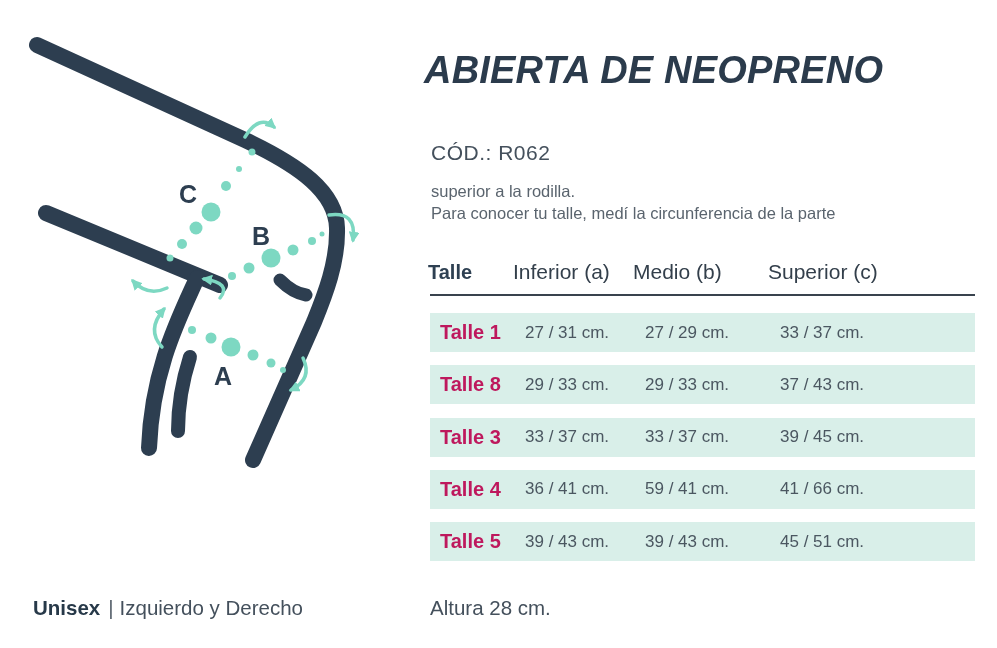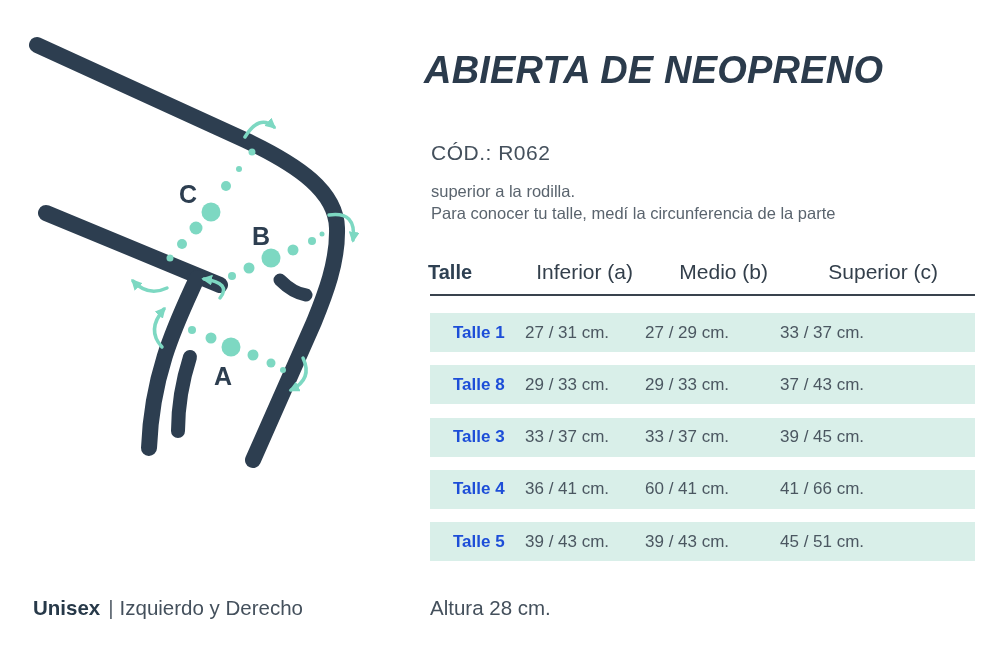--- a/index.html
+++ b/index.html
@@ -26,29 +26,29 @@
     font-size:16.5px; line-height:22px; color:#5a646e;
   }
   .desc span { display:block; }
 
   
   .thead {
     position:absolute; left:418px; top:252px; width:545px; height:34px;
     display:grid; grid-template-columns:95px 120px 135px 195px; align-items:end;
   }
   .thead .h0 { font-weight:bold; font-size:20px; color:#2e4052; padding-left:10px; padding-bottom:2px; }
-  .thead .h  { font-size:21px; color:#333f4b; text-align:right; padding-bottom:2px; }
+  .thead .h  { font-size:21px; color:#333f4b; text-align:left; padding-bottom:2px; }
   .thead .h3 { padding-right:25px; }
   .rule { position:absolute; left:430px; top:294px; width:545px; height:2px; background:#39434e; }
   .rows { position:absolute; left:430px; top:313px; width:545px; }
   .trow {
     height:39px; margin-bottom:13.3px; background:#d9efe9;
     display:grid; grid-template-columns:95px 120px 135px 195px; align-items:center;
   }
-  .trow .c0 { font-weight:bold; font-size:17px; color:#1d4ed8; padding-left:23px; }
+  .trow .c0 { font-weight:bold; font-size:20px; color:#be185d; padding-left:10px; }
   .trow .c  { font-size:17px; color:#4b5761; text-align:left; }
   .trow .c3 { padding-right:25px; }
 
   
   .footer-left  { position:absolute; left:33px;  top:596px; font-size:20.5px; color:#44505c; }
   .footer-left .bold { font-weight:bold; color:#273949; }
   .footer-left .sep { color:#5a646e; padding:0 6px 0 8px; }
   .footer-right { position:absolute; left:430px; top:596px; font-size:20.5px; color:#44505c; }
 </style>
 </head>
@@ -147,21 +147,21 @@
     </div>
     <div class="trow">
       <div class="c0">Talle 3</div>
       <div class="c">33 / 37 cm.</div>
       <div class="c">33 / 37 cm.</div>
       <div class="c c3">39 / 45 cm.</div>
     </div>
     <div class="trow">
       <div class="c0">Talle 4</div>
       <div class="c">36 / 41 cm.</div>
-      <div class="c">60 / 41 cm.</div>
+      <div class="c">59 / 41 cm.</div>
       <div class="c c3">41 / 66 cm.</div>
     </div>
     <div class="trow">
       <div class="c0">Talle 5</div>
       <div class="c">39 / 43 cm.</div>
       <div class="c">39 / 43 cm.</div>
       <div class="c c3">45 / 51 cm.</div>
     </div>
   </div>
 

